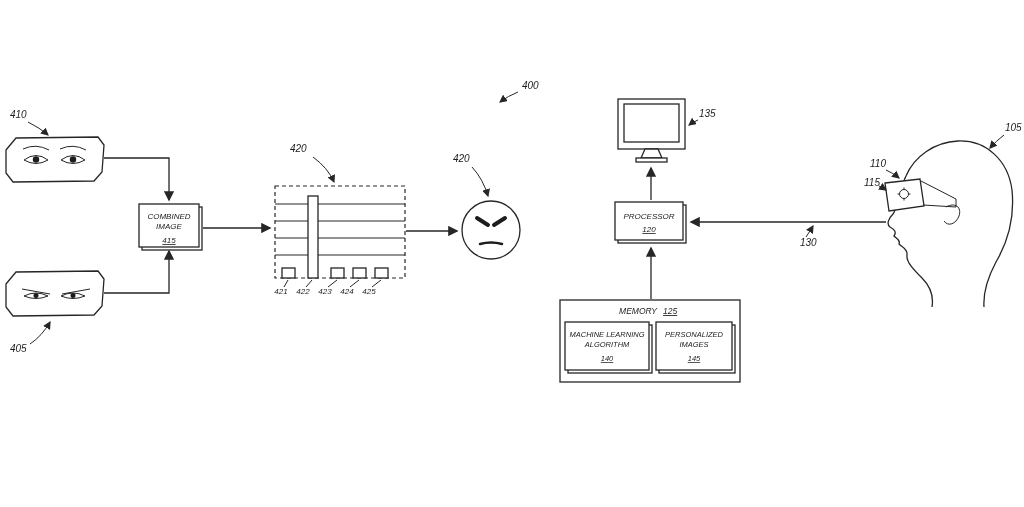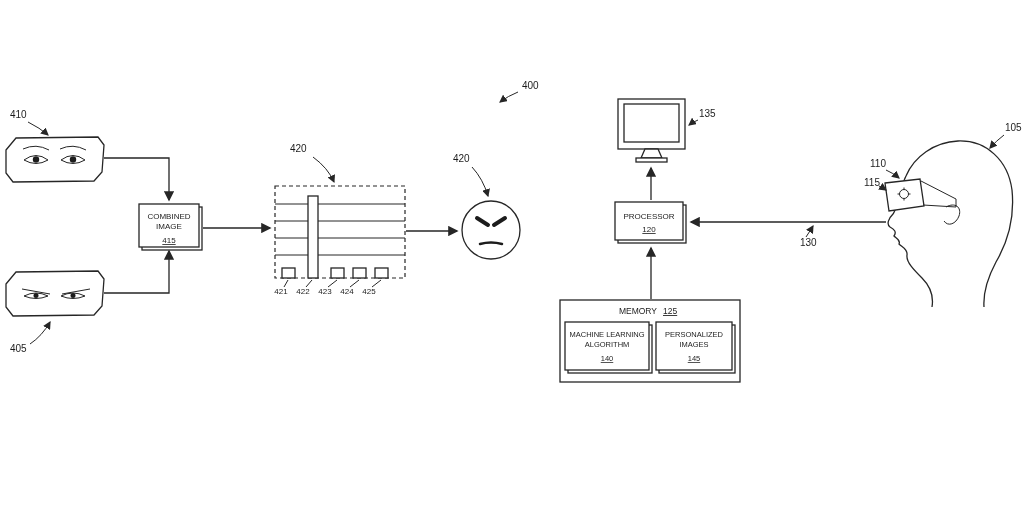--- a/index.html
+++ b/index.html
@@ -1,17 +1,17 @@
 <!DOCTYPE html>
 <html><head>
 <meta charset="utf-8">
 <style>
   html,body{margin:0;padding:0;background:#ffffff;}
   .canvas{position:relative;width:1024px;height:507px;background:#ffffff;overflow:hidden;
-          font-family:"Liberation Sans","DejaVu Sans",sans-serif;}
+          font-family:"Liberation Sans","DejaVu Sans",sans-serif;font-style:italic;}
   svg{position:absolute;left:0;top:0;}
   svg text{fill:#1c1c1c;font-family:"Liberation Sans","DejaVu Sans",sans-serif;}
   .ref{font-size:10px;}
   .boxtxt{font-size:8px;}
   .boxtxt-s{font-size:7.5px;}
   .bartxt{font-size:8px;}
   .memtitle{font-size:8.5px;}
   .u{text-decoration:underline;}
   .ln{stroke:#262626;stroke-width:1.3;fill:none;}
   .lnthin{stroke:#262626;stroke-width:1;fill:none;}

